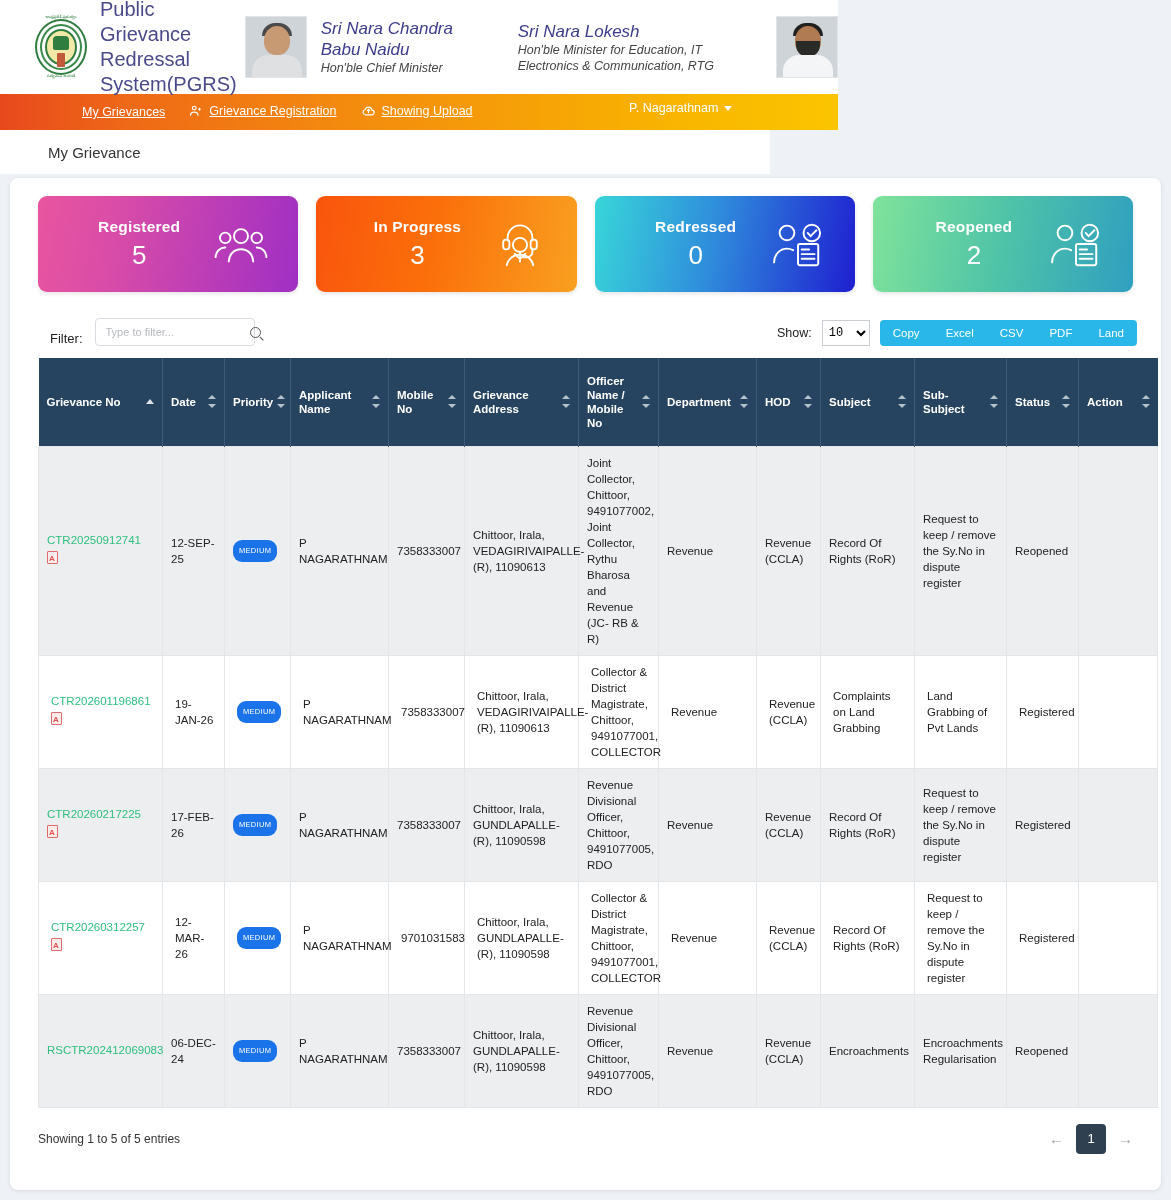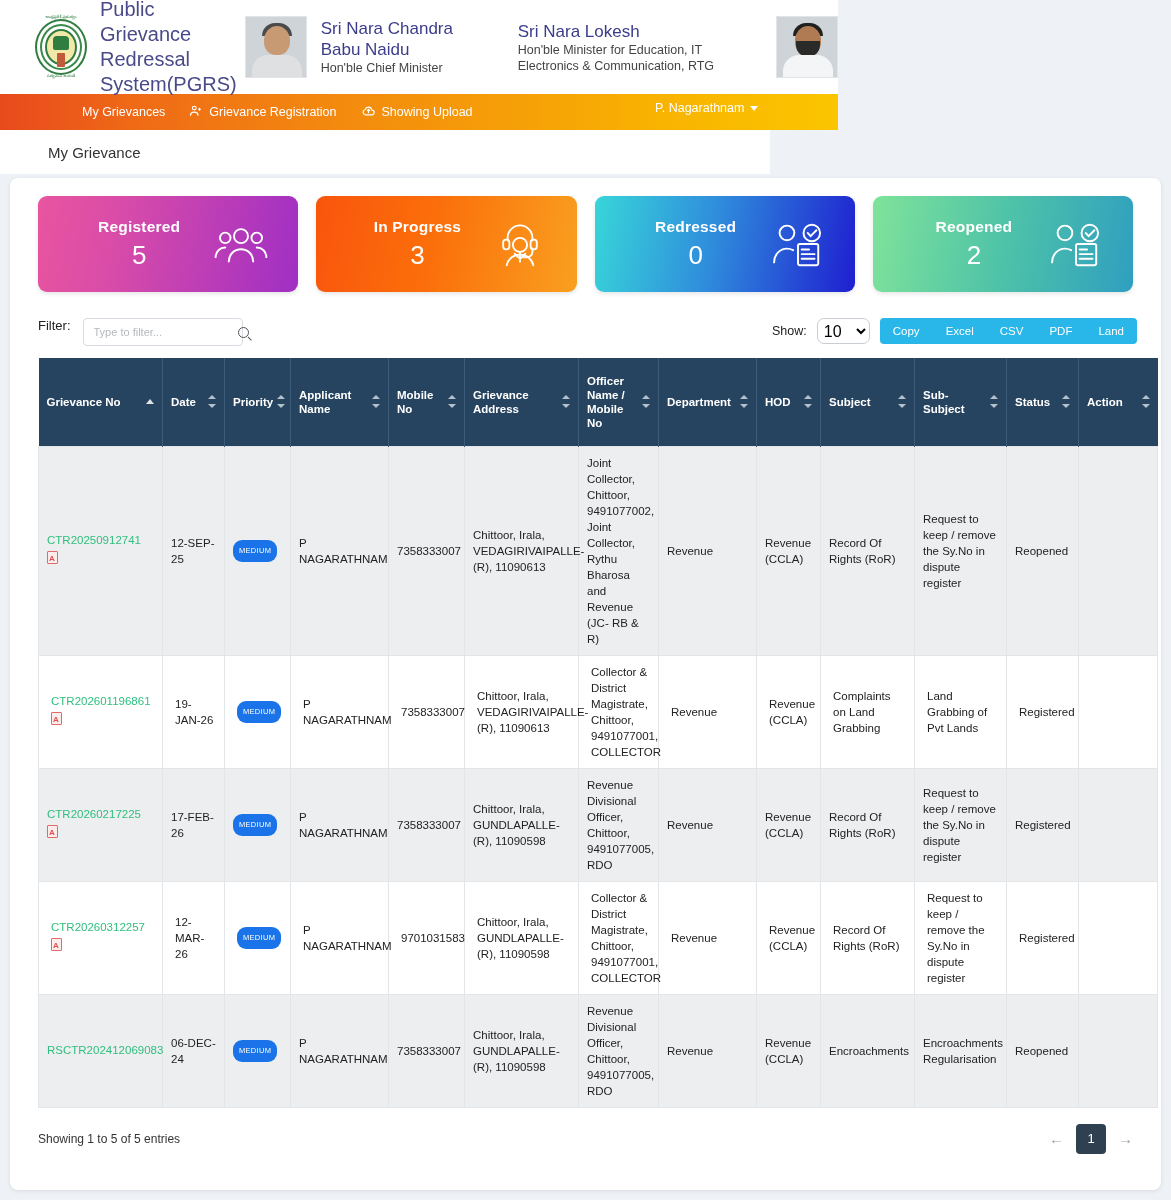--- a/index.html
+++ b/index.html
@@ -27,21 +27,21 @@
   .emblem .core { position:absolute; left:21px; top:25px; width:16px; height:14px; background:#2f7d3f; border-radius:4px 4px 2px 2px;}
   .emblem .pillar { position:absolute; left:25px; top:42px; width:8px; height:14px; background:#c05a3a; border-radius:1px;}
   .emblem .capt { position:absolute; left:0; top:62px; width:58px; text-align:center; font-size:4px; color:#2f7d3f; letter-spacing:.2px;}
   .emblem .captop { position:absolute; left:0; top:3px; width:58px; text-align:center; font-size:4px; color:#2f7d3f;}
 
   .app-title {
     margin-left:10px; width:175px;
     font-size:20px; line-height:25px; color:#4a4a8a; font-weight:400;
   }
 
-  .minister { display:flex; align-items:center; }
+  .minister { display:flex; align-items:center;font-style:italic; }
   .m-photo {
     width:62px; height:62px; background:#cfd4d9; flex:none;
     border:1px solid #e2e4e7; overflow:hidden; position:relative;
   }
   .m-photo .face { position:absolute; left:18px; top:9px; width:26px; height:29px; border-radius:50% 50% 45% 45%; background:#c89a74; }
   .m-photo .hair { position:absolute; left:16px; top:6px; width:30px; height:13px; border-radius:15px 15px 0 0; background:#4a4a4a; }
   .m-photo .body { position:absolute; left:6px; top:38px; width:50px; height:26px; border-radius:16px 16px 0 0; background:#e9eaec; }
   .m-photo.b1 .body { background:#dfe0e1; }
   .m-photo.b2 .face { background:#b07b52; }
   .m-photo.b2 .hair { background:#20201f; }
@@ -54,22 +54,22 @@
   .minister.right { margin-left:62px; }
   .minister.right .m-text { margin-left:0; margin-right:12px; }
 
   
   .navbar {
     width:838px; height:36px;
     background:linear-gradient(90deg,#e8491d 0%, #ef6a16 16%, #f3870f 38%, #f6a007 62%, #f9b600 82%, #fbc500 100%);
     display:flex; align-items:center; color:#fff;
   }
   .nav-left { display:flex; align-items:center; margin-left:82px; gap:24px; }
-  .nav-item { display:flex; align-items:center; gap:6px; font-size:12.5px; color:#fff; cursor:pointer; }
-  .nav-user { position:absolute; left:655px; top:101px; font-size:12.5px; color:#fff; display:flex; gap:6px; align-items:center; cursor:pointer; }
+  .nav-item { display:flex; align-items:flex-start; gap:6px; font-size:12.5px; color:#fff; cursor:pointer;text-decoration:underline; }
+  .nav-user { position:absolute; left:629px; top:101px; font-size:12.5px; color:#fff; display:flex; gap:6px; align-items:center; cursor:pointer; }
   .caret { width:0;height:0;border-left:4px solid transparent;border-right:4px solid transparent;border-top:5px solid #fff; }
 
   
   .subhead { width:770px; height:44px; background:#fff; display:flex; align-items:center; }
   .subhead .t { margin-left:48px; font-size:15px; color:#333; }
 
   
   .panel {
     position:absolute; left:10px; top:178px; width:1151px; height:1012px;
     background:#fff; border-radius:8px; box-shadow:0 1px 4px rgba(0,0,0,.10);
@@ -84,30 +84,30 @@
   .stat .txt { text-align:center; flex:1; }
   .stat .lbl { font-size:15.5px; font-weight:bold; letter-spacing:.2px; }
   .stat .num { font-size:26px; margin-top:4px; font-weight:300; }
   .stat .ico { width:62px; height:50px; flex:none; display:flex; align-items:center; justify-content:center; }
   .s1 { background:linear-gradient(100deg,#e8559f 0%, #d94ca8 30%, #a02fc4 100%); }
   .s2 { background:linear-gradient(100deg,#f9550d 0%, #fb6f0a 45%, #f9a020 100%); }
   .s3 { background:linear-gradient(100deg,#38d6d9 0%, #2f8ddc 45%, #1f1fd0 100%); }
   .s4 { background:linear-gradient(100deg,#7fe39a 0%, #4fc3a8 50%, #2f9fc0 100%); }
 
   
-  .toolbar { display:flex; align-items:flex-start; padding:26px 24px 0 28px; }
+  .toolbar { display:flex; align-items:flex-end; padding:26px 24px 0 28px;margin-left:12px; }
   .filter-lbl { font-size:13px; color:#222; margin-right:12px; }
   .filter-box { width:160px; height:28px; border:1px solid #d8dce2; border-radius:4px; background:#fff; display:flex; align-items:center; padding:0 8px; }
   .filter-box input { border:none; outline:none; flex:1; font-size:11px; font-family:"Liberation Sans", sans-serif; color:#333; background:transparent; }
   .filter-box input::placeholder { color:#b6b9be; }
   .mag { width:11px;height:11px;border:1.4px solid #555;border-radius:50%; position:relative; flex:none;}
   .mag:after { content:""; position:absolute; right:-4px; bottom:-3px; width:5px;height:1.4px;background:#555;transform:rotate(45deg);}
   .tb-right { margin-left:auto; display:flex; align-items:center; gap:10px; }
   .show-lbl { font-size:12.5px; color:#222; }
-  .show-sel { height:26px; font-size:16px; border:1px solid #c9ced4; border-radius:7px; background:#fff; font-family:Liberation Sans, sans-serif; padding:0 2px; }
+  .show-sel { height:26px; font-size:12px; border:1px solid #c9ced4; border-radius:0; background:#fff; font-family:Liberation Mono, monospace; padding:0 2px; }
   .btn-group { display:flex; background:#29b6e8; border-radius:4px; overflow:hidden; }
   .btn-group button {
     border:none; background:transparent; color:#fff; font-size:11.5px;
     padding:7px 13px; cursor:pointer; font-family:Liberation Sans, sans-serif;
   }
 
   
   .tbl-wrap { padding:12px 24px 0 28px; }
   table { border-collapse:collapse; width:1119px; table-layout:fixed; }
   thead th {

